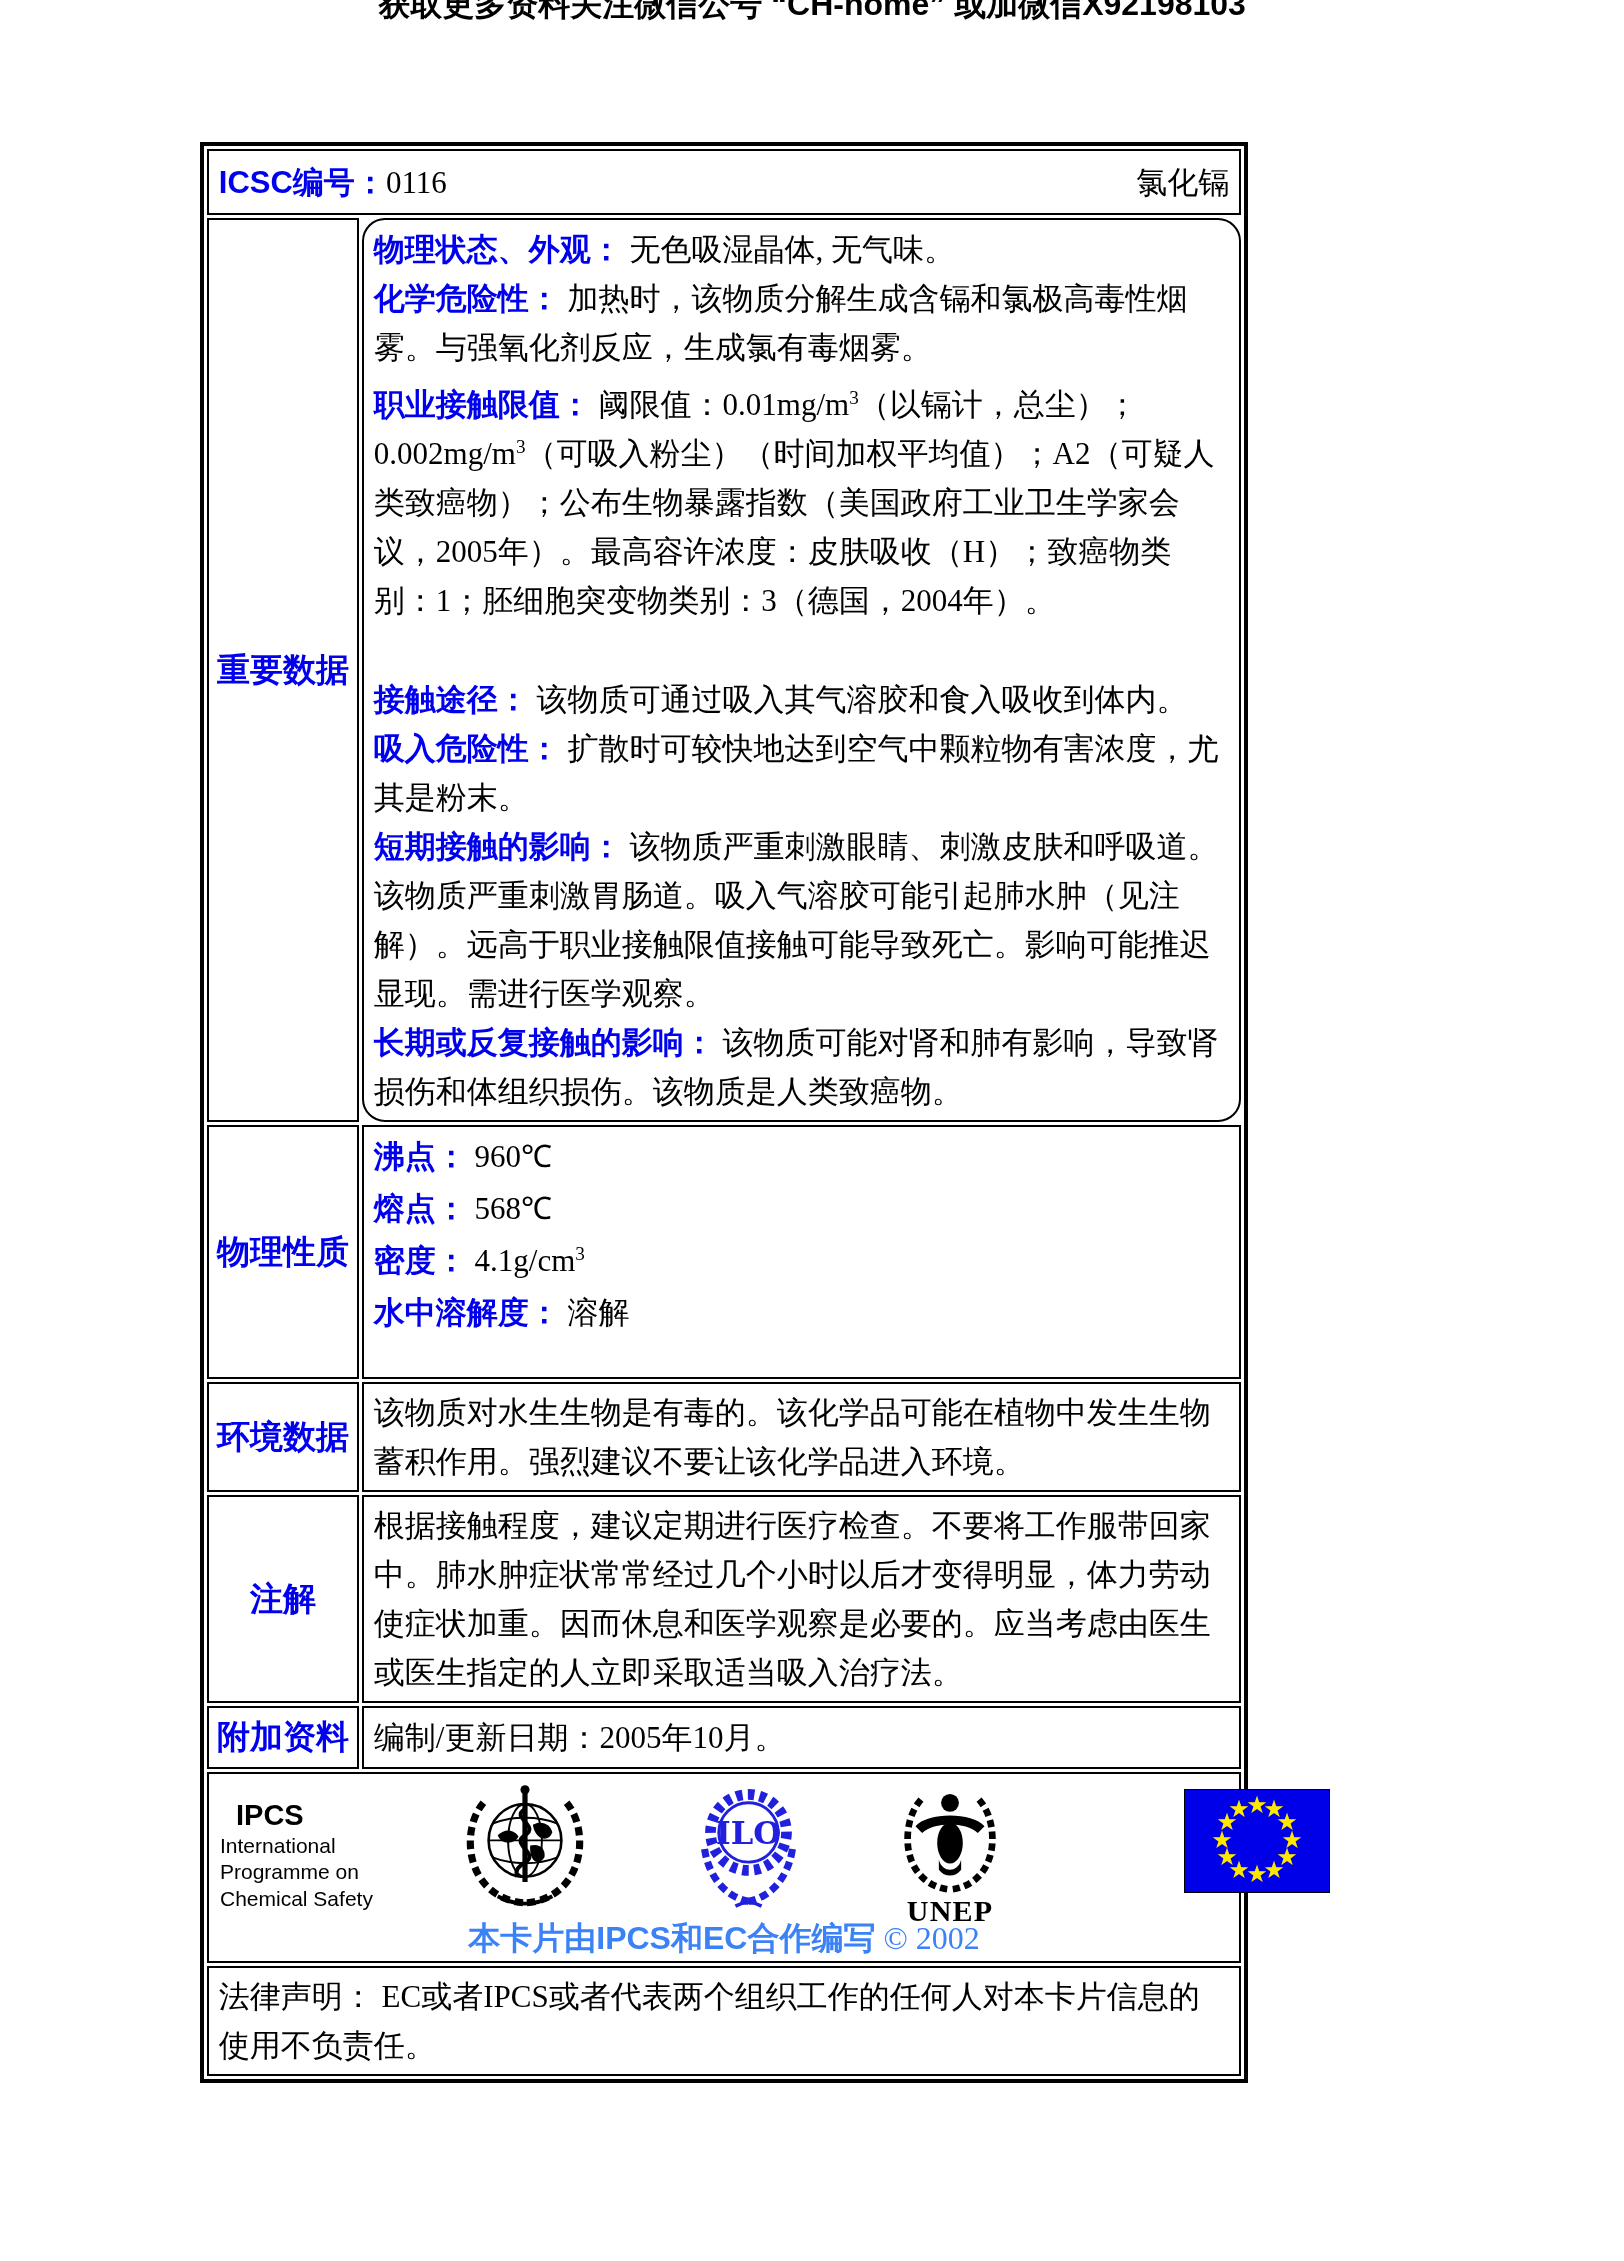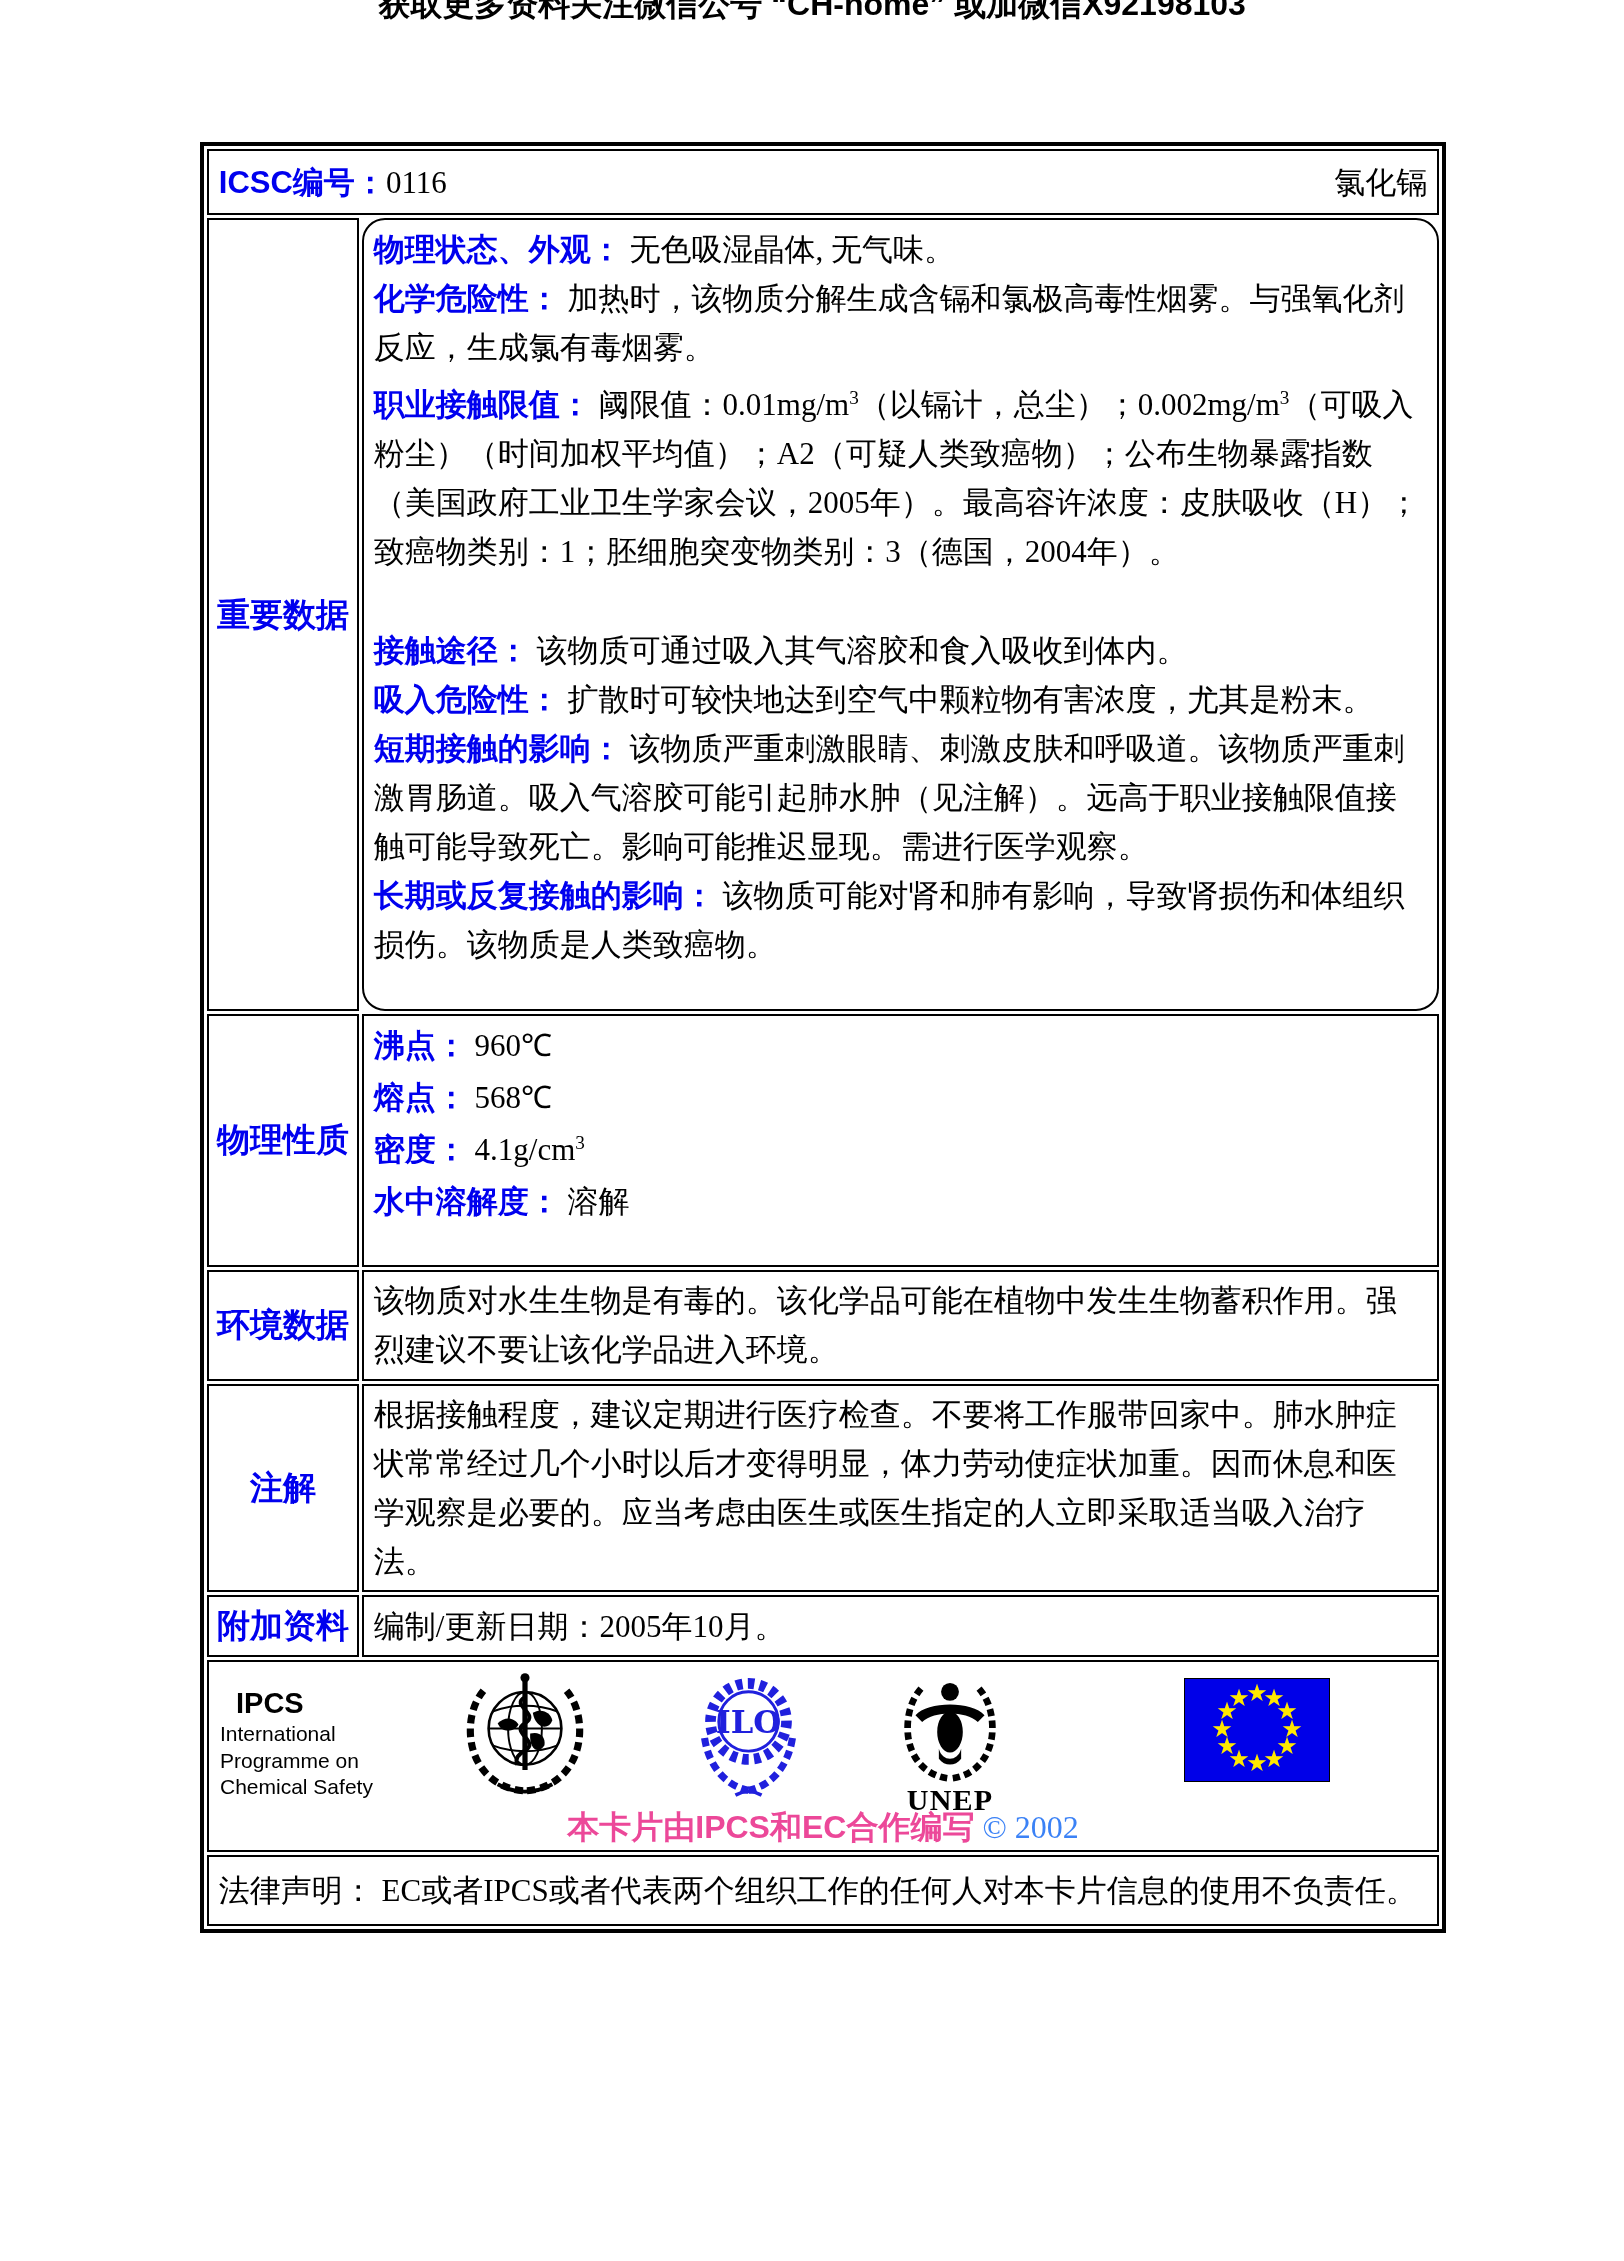--- a/index.html
+++ b/index.html
@@ -2,21 +2,21 @@
 <html style="font-size:11px"><head>
 <meta charset="utf-8">
 <style>
   html,body{margin:0;padding:0;background:#fff;}
   .page{position:relative;width:1624px;height:2261px;background:#fff;overflow:hidden;
         font-family:"Liberation Serif",serif;color:#000;}
   .watermark{position:absolute;top:-16.7px;left:0;width:100%;text-align:center;
         font-family:"Liberation Sans",sans-serif;font-weight:bold;font-size:32px;color:#000;white-space:nowrap;}
   .title{position:absolute;top:61px;left:0;width:100%;margin:0;text-align:center;color:#ff0000;
         font-family:"DejaVu Serif",serif;font-weight:bold;font-size:47px;letter-spacing:7px;}
-  table.card{position:absolute;left:200px;top:142px;width:1246px;background:#fff;
+  table.card{position:absolute;left:200px;top:142px;width:1048px;background:#fff;
         border:4.9px solid #000;border-collapse:separate;border-spacing:3.5px;table-layout:fixed;}
   col.c-label{width:152px;}
   td.cell{border:2.1px solid #000;padding:4.2px 9.8px;vertical-align:top;font-size:31px;line-height:49px;background:#fff;}
   td.label-cell{text-align:center;vertical-align:middle;padding:4.2px 2.8px;}
   .blue{color:#0000ee;font-family:"Liberation Sans",sans-serif;font-weight:bold;}
   .blk{color:#000;font-family:"Liberation Serif",serif;}
   td.label-cell .blue{font-size:33px;}
   .r-head td{height:54px;vertical-align:middle;}
   .r-imp td.content{height:780px;border-radius:23px;}
   .r-phys td.content{height:241px;}
@@ -37,21 +37,21 @@
   .ipcs{position:absolute;left:11px;top:24px;font-family:"Liberation Sans",sans-serif;}
   .ipcs .t{font-size:29px;font-weight:bold;line-height:35px;margin-left:16px;}
   .ipcs .s{font-size:21px;line-height:26.5px;font-weight:normal;}
   .who-logo{position:absolute;left:251px;top:4.2px;}
   .ilo-logo{position:absolute;left:480px;top:5.6px;}
   .unep-logo{position:absolute;left:685px;top:1.4px;}
   .flag{position:absolute;left:975px;top:15.3px;width:144px;height:102px;background:#0000e8;border:1.4px solid #000;}
   .flag .star{position:absolute;transform:translate(-50%,-50%);color:#ffe800;font-size:24px;
         font-family:"DejaVu Sans",sans-serif;line-height:24px;}
   .credit{position:absolute;left:0;right:0;bottom:2.8px;text-align:center;font-size:32px;line-height:39px;}
-  .credit .c1{color:#ec4899;font-family:"Liberation Sans",sans-serif;font-weight:bold;}
+  .credit .c1{color:#3b82f6;font-family:"Liberation Sans",sans-serif;font-weight:bold;}
   .credit .c2{color:#3b82f6;font-family:"Liberation Serif",serif;font-weight:normal;}
   .legal-label{color:#000;font-family:"Liberation Sans",sans-serif;font-weight:normal;}
 </style>
 </head>
 <body>
 
 <div class="page">
 
   <div class="watermark">获取更多资料关注微信公号 “CH-home” 或加微信X92198103</div>
 

